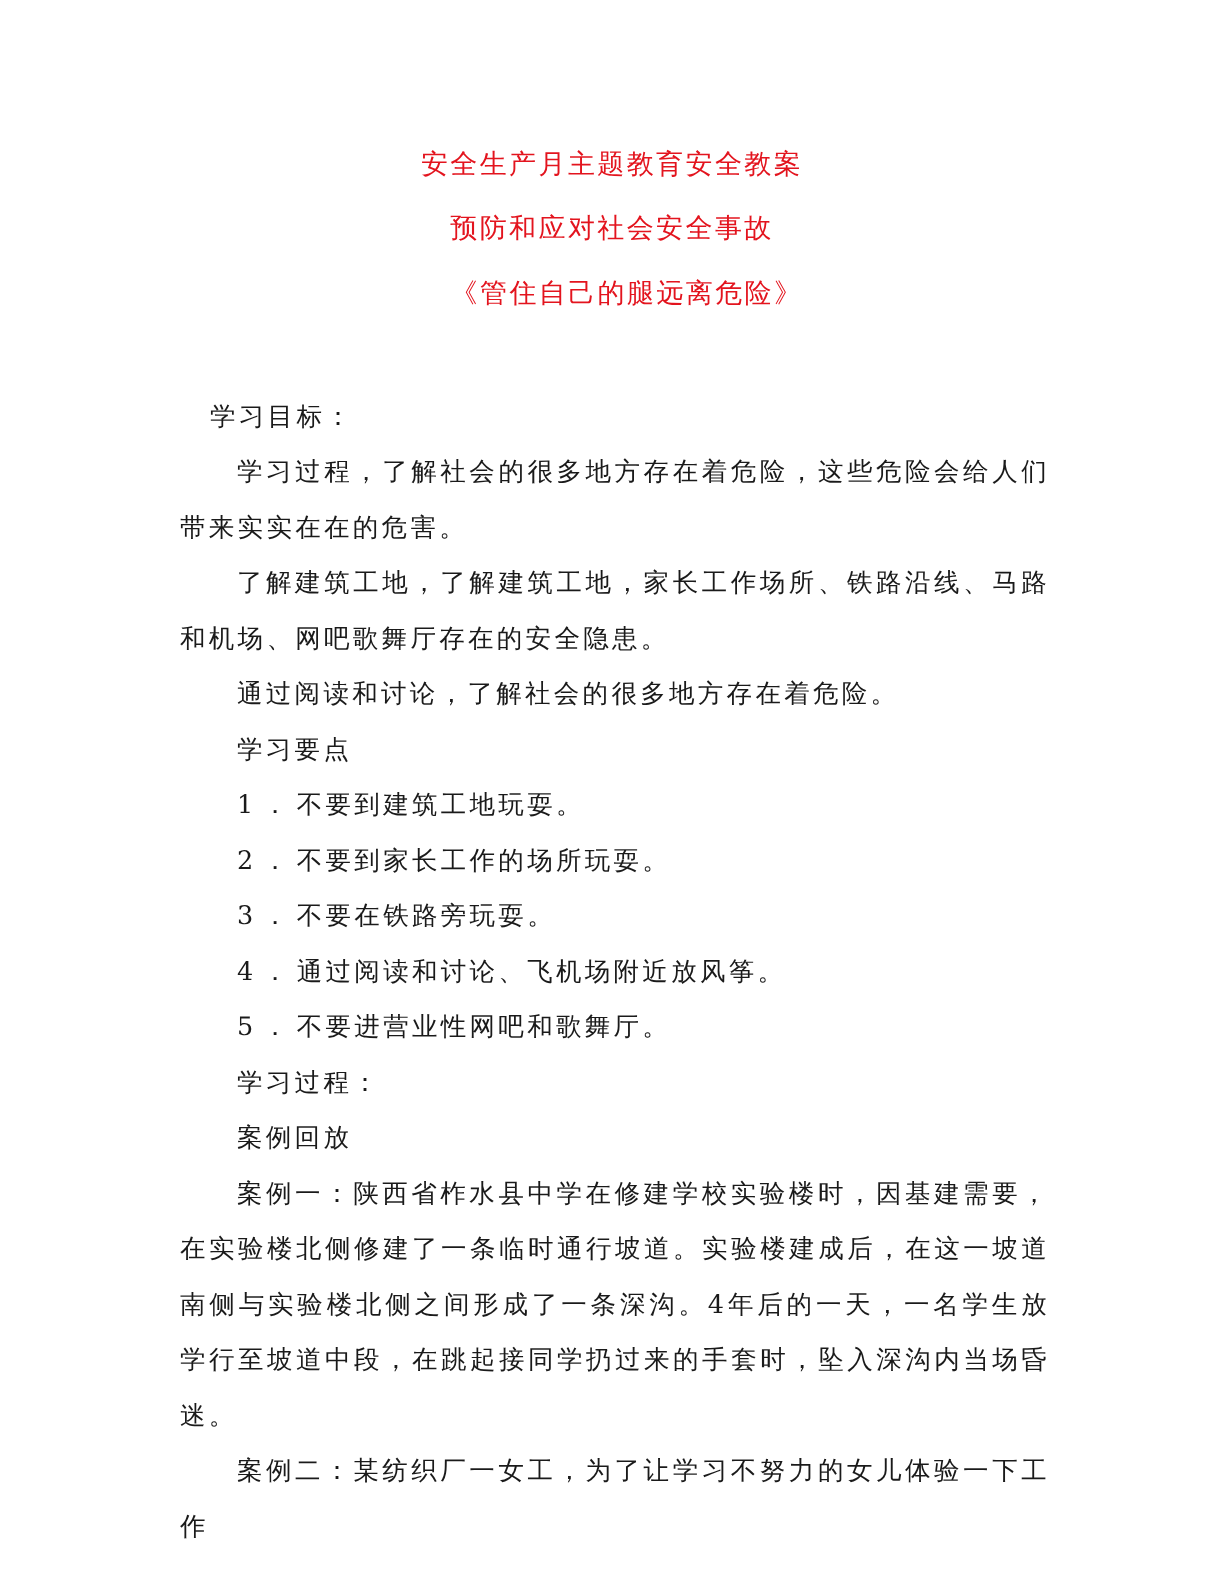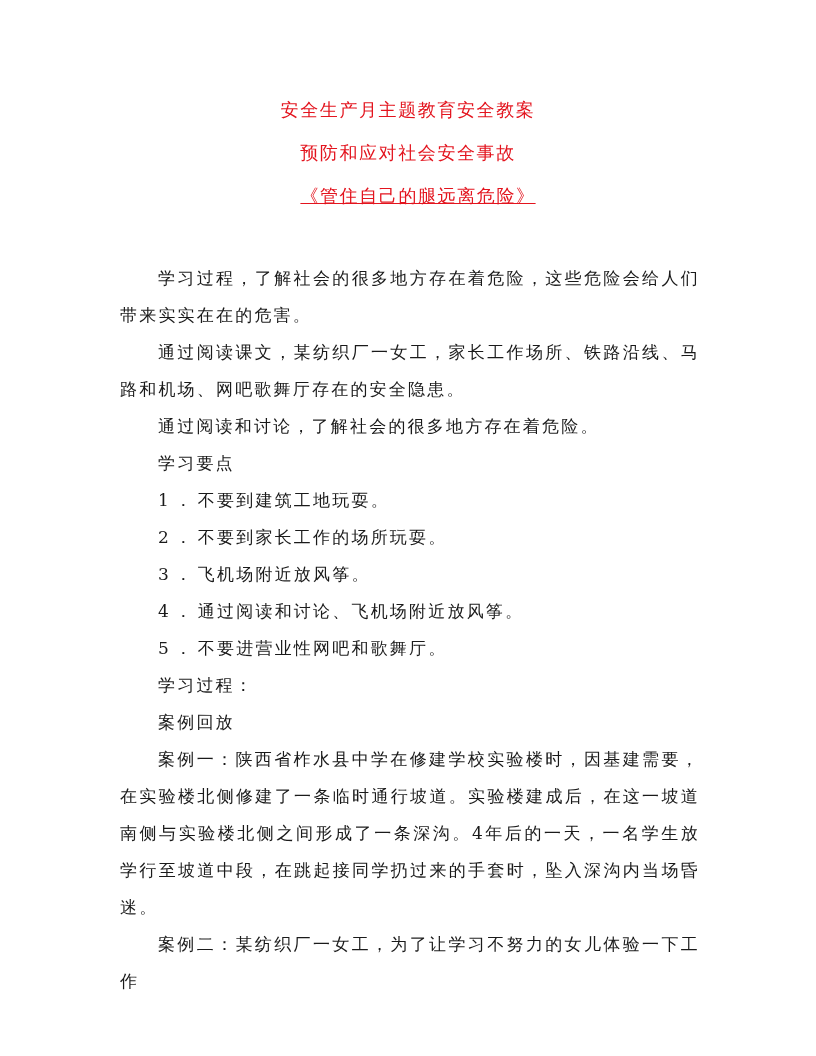--- a/index.html
+++ b/index.html
@@ -21,21 +21,21 @@
     position: absolute;
     left: 0;
     width: 816px;
     top: 96px;
     text-align: center;
     color: #e3141e;
     font-size: 18px;
     letter-spacing: 1.6px;
   }
   .title-line { height: 43px; line-height: 28px; white-space: nowrap; }
-  .title-line.l3 { padding-left: 20px; text-decoration: underline; }
+  .title-line.l3 { padding-left: 20px; }
 
   .body {
     position: absolute;
     left: 120px;
     top: 260px;
     width: 580px;
     font-size: 17px;
     letter-spacing: 2.2px;
     line-height: 37px;
   }
@@ -49,28 +49,29 @@
 
 <div class="page">
 
   <div class="title-block">
     <div class="title-line l1">安全生产月主题教育安全教案</div>
     <div class="title-line l2">预防和应对社会安全事故</div>
     <div class="title-line l3">《管住自己的腿远离危险》</div>
   </div>
 
   <div class="body">
+    <p class="para indent1">学习目标：</p>
     <p class="para">学习过程，了解社会的很多地方存在着危险，这些危险会给人们带来实实在在的危害。</p>
-    <p class="para">通过阅读课文，某纺织厂一女工，家长工作场所、铁路沿线、马路和机场、网吧歌舞厅存在的安全隐患。</p>
+    <p class="para">了解建筑工地，了解建筑工地，家长工作场所、铁路沿线、马路和机场、网吧歌舞厅存在的安全隐患。</p>
     <p class="para">通过阅读和讨论，了解社会的很多地方存在着危险。</p>
 
     <p class="para">学习要点</p>
     <p class="list-item"><span class="num">1．</span><span>不要到建筑工地玩耍。</span></p>
     <p class="list-item"><span class="num">2．</span><span>不要到家长工作的场所玩耍。</span></p>
-    <p class="list-item"><span class="num">3．</span><span>飞机场附近放风筝。</span></p>
+    <p class="list-item"><span class="num">3．</span><span>不要在铁路旁玩耍。</span></p>
     <p class="list-item"><span class="num">4．</span><span>通过阅读和讨论、飞机场附近放风筝。</span></p>
     <p class="list-item"><span class="num">5．</span><span>不要进营业性网吧和歌舞厅。</span></p>
 
     <p class="para">学习过程：</p>
     <p class="para">案例回放</p>
     <p class="para">案例一：陕西省柞水县中学在修建学校实验楼时，因基建需要，在实验楼北侧修建了一条临时通行坡道。实验楼建成后，在这一坡道南侧与实验楼北侧之间形成了一条深沟。4年后的一天，一名学生放学行至坡道中段，在跳起接同学扔过来的手套时，坠入深沟内当场昏迷。</p>
     <p class="para">案例二：某纺织厂一女工，为了让学习不努力的女儿体验一下工作</p>
   </div>
 
 </div>

